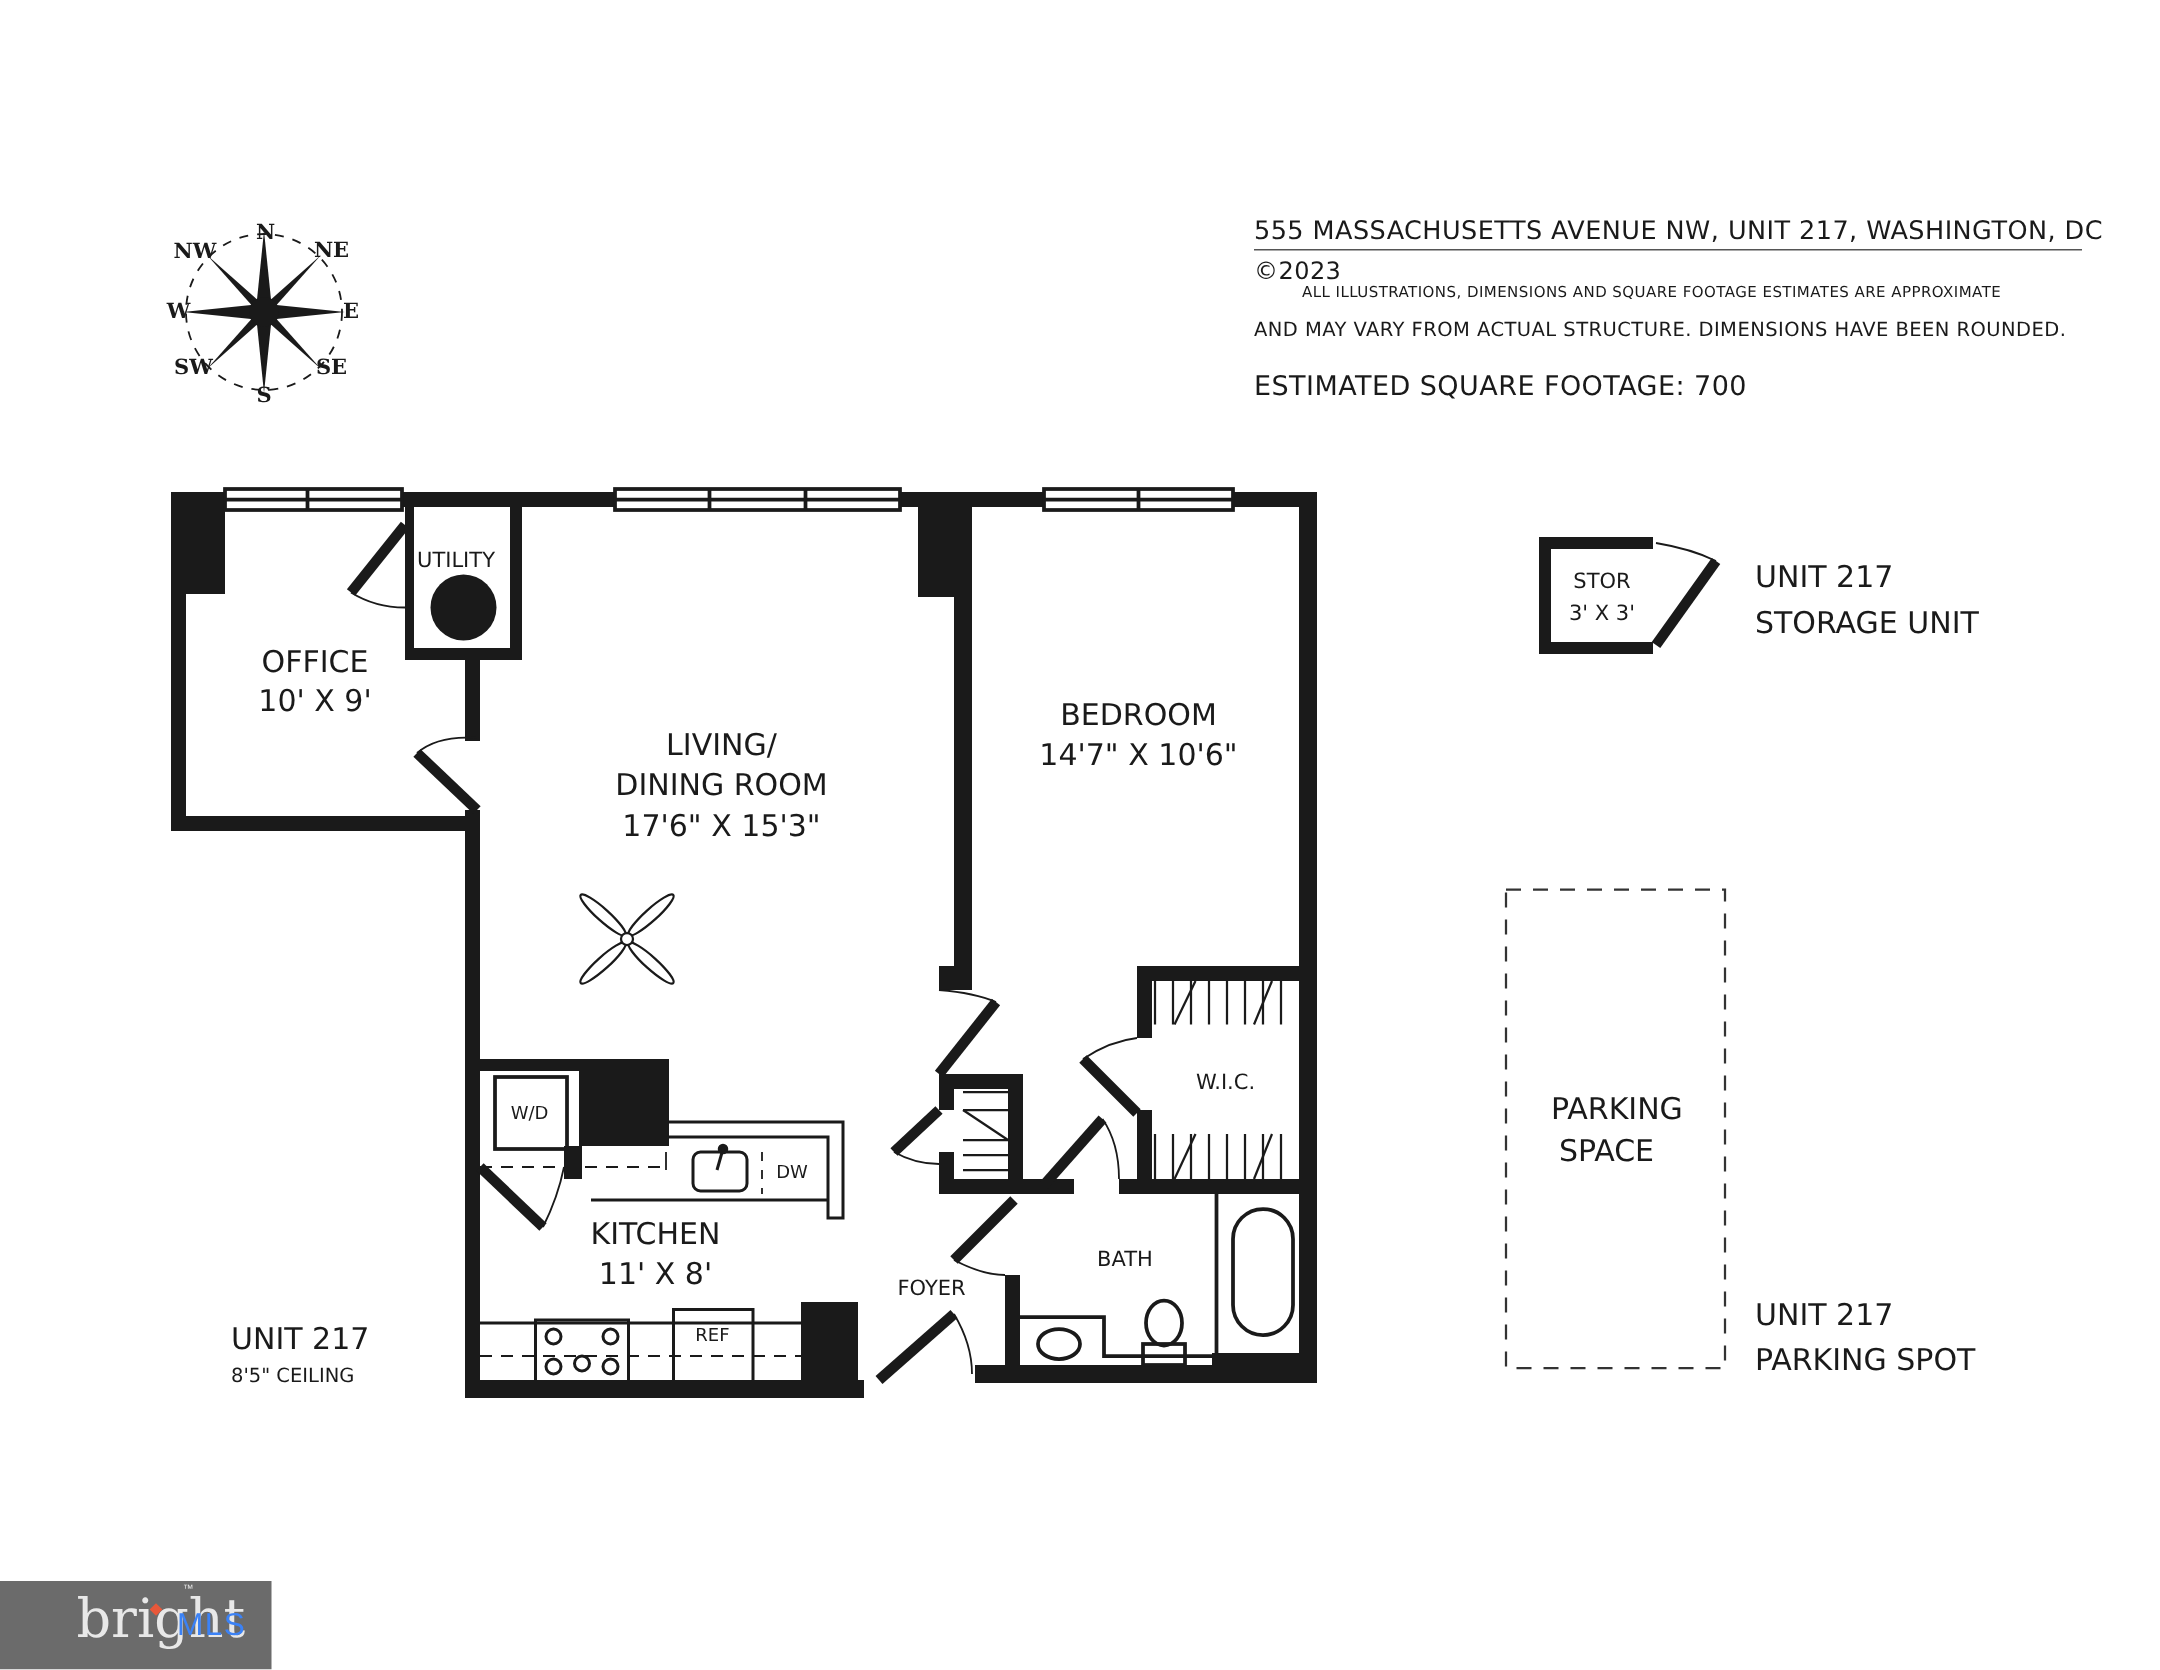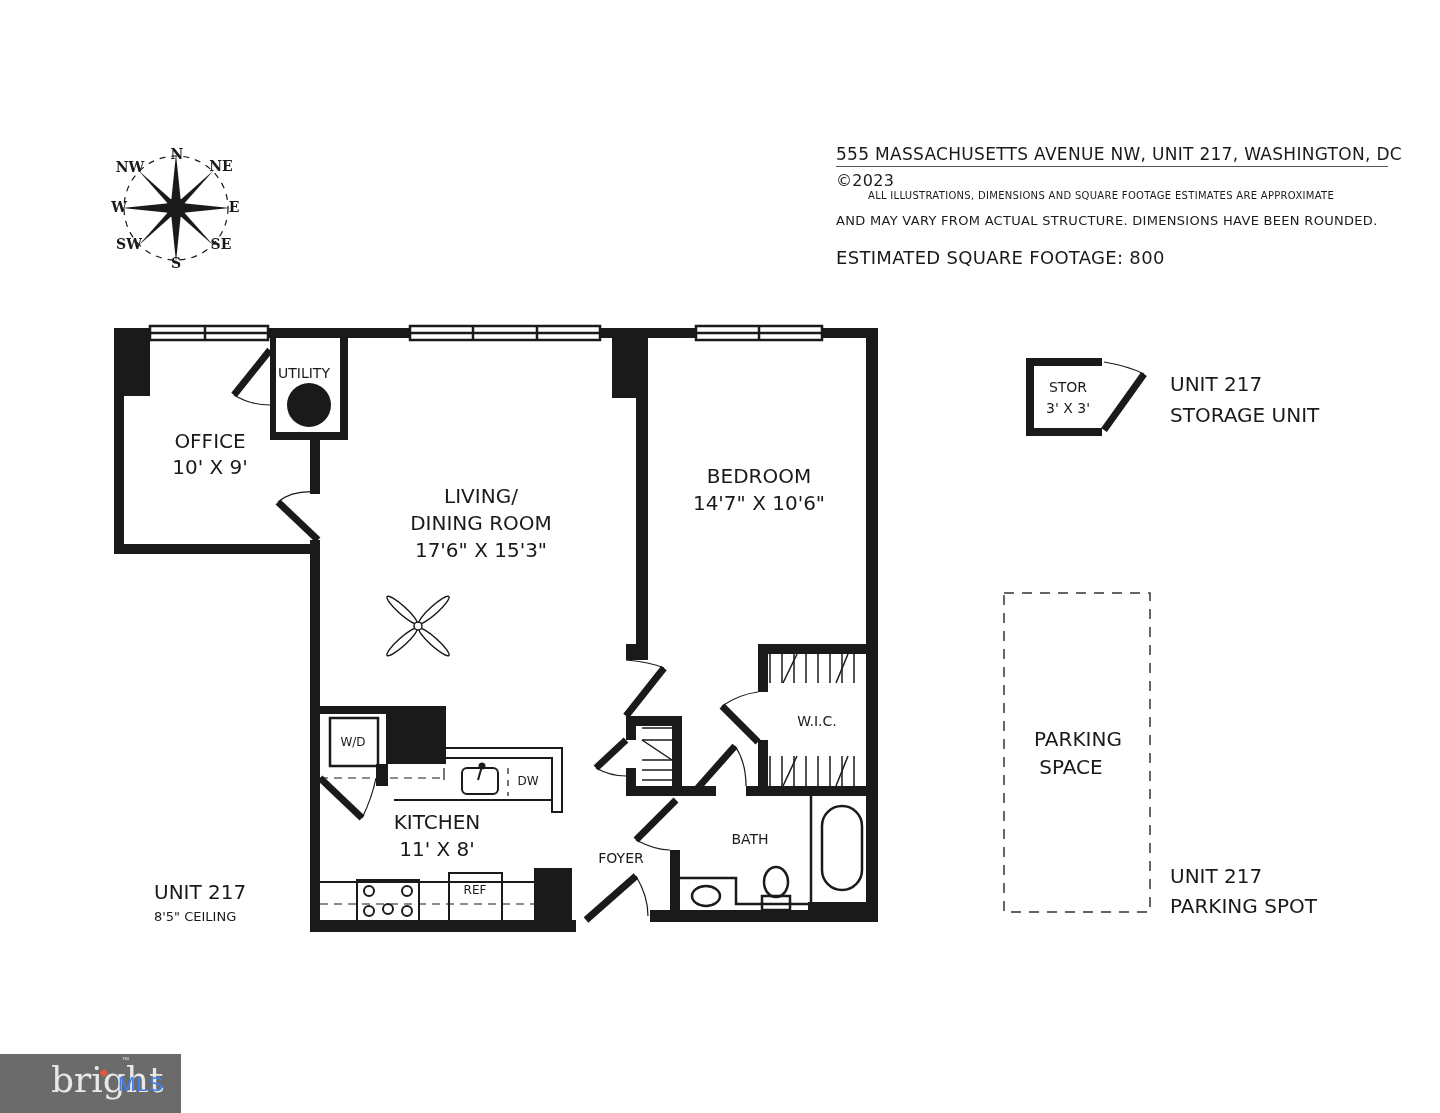--- a/index.html
+++ b/index.html
@@ -26,21 +26,21 @@
   #brand-dot { left:101px; top:1070px; width:6px; height:6px; background:#e8583a; transform:rotate(45deg); }
 </style>
 </head>
 <body>
 
 <div id="header-address" class="abs hand">555 MASSACHUSETTS AVENUE NW, UNIT 217, WASHINGTON, DC</div>
 <div id="header-rule" class="abs"></div>
 <div id="header-copy" class="abs hand">©2023</div>
 <div id="disclaimer1" class="abs hand">ALL ILLUSTRATIONS, DIMENSIONS AND SQUARE FOOTAGE ESTIMATES ARE APPROXIMATE</div>
 <div id="disclaimer2" class="abs hand">AND MAY VARY FROM ACTUAL STRUCTURE. DIMENSIONS HAVE BEEN ROUNDED.</div>
-<div id="sqft" class="abs hand">ESTIMATED SQUARE FOOTAGE: 800</div>
+<div id="sqft" class="abs hand">ESTIMATED SQUARE FOOTAGE: 700</div>
 
 <svg class="abs" style="left:100px;top:140px" width="150" height="140" viewBox="0 0 150 140">
   <circle cx="76" cy="68" r="52" fill="none" stroke="#1a1a1a" stroke-width="1.2" stroke-dasharray="6 6"></circle>
   <g fill="#1a1a1a">
     <polygon points="76,14 81,63 76,68 71,63"></polygon>
     <polygon points="76,122 81,73 76,68 71,73"></polygon>
     <polygon points="22,68 71,63 76,68 71,73"></polygon>
     <polygon points="130,68 81,63 76,68 81,73"></polygon>
     <polygon points="38,30 74,62 76,68 70,66"></polygon>
     <polygon points="114,30 82,66 76,68 78,62"></polygon>

